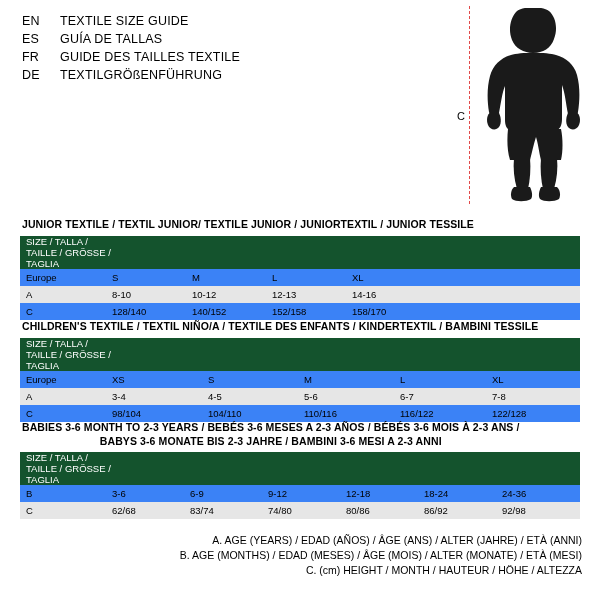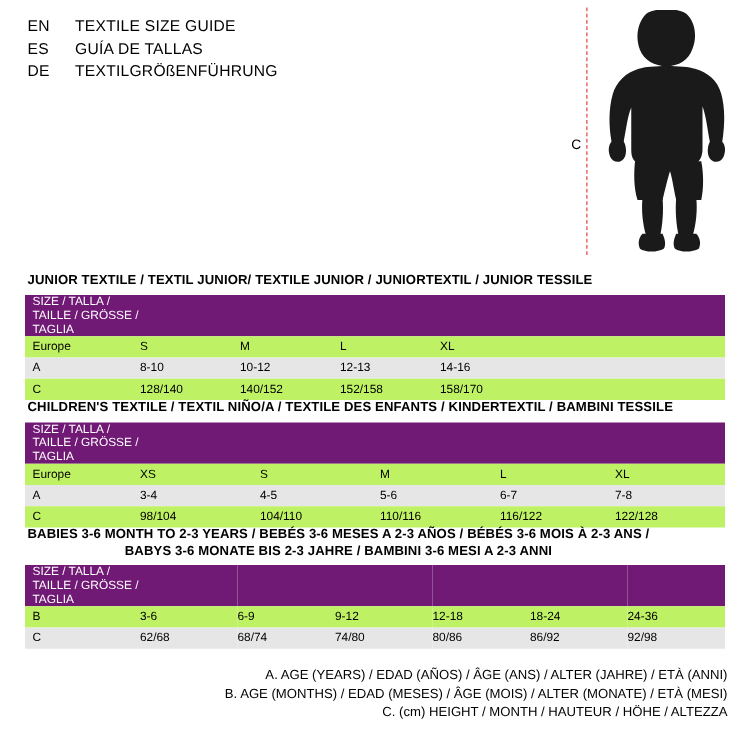--- a/index.html
+++ b/index.html
@@ -97,31 +97,31 @@
     width: 560px;
     border-collapse: collapse;
     font-size: 9.5px;
   }
   table.size-table td {
     padding: 0;
     height: 17px;
     vertical-align: middle;
   }
   .hdr-row td {
-    background: #701a75;
+    background: #14532d;
     color: #ffffff;
     font-size: 9.5px;
     height: 17px;
   }
   .hdr-row td.hdr-label {
     padding-left: 6px;
     font-size: 9.5px;
   }
   .data-row td {
-    background: #bef264;
+    background: #3b82f6;
   }
   .data-row.alt td {
     background: #e6e6e6;
   }
   .data-row td.rowlabel {
     padding-left: 6px;
   }
   .cell {
     padding-left: 2px;
   }
@@ -146,20 +146,24 @@
   <div class="lang-block">
     <div class="lang-row">
       <span class="lang-code">EN</span>
       <span class="lang-text">TEXTILE SIZE GUIDE</span>
     </div>
     <div class="lang-row">
       <span class="lang-code">ES</span>
       <span class="lang-text">GUÍA DE TALLAS</span>
     </div>
     <div class="lang-row">
+      <span class="lang-code">FR</span>
+      <span class="lang-text">GUIDE DES TAILLES TEXTILE</span>
+    </div>
+    <div class="lang-row">
       <span class="lang-code">DE</span>
       <span class="lang-text">TEXTILGRÖßENFÜHRUNG</span>
     </div>
   </div>
 
   <div class="figure-area">
     <div class="dashline"></div>
     <div class="c-label">C</div>
     <svg class="silhouette" viewBox="0 0 108 196">
       <g fill="#1a1a1a">
@@ -284,21 +288,21 @@
       <td class="cell">3-6</td>
       <td class="cell">6-9</td>
       <td class="cell">9-12</td>
       <td class="cell">12-18</td>
       <td class="cell">18-24</td>
       <td class="cell">24-36</td>
     </tr>
     <tr class="data-row alt">
       <td class="rowlabel">C</td>
       <td class="cell">62/68</td>
-      <td class="cell">68/74</td>
+      <td class="cell">83/74</td>
       <td class="cell">74/80</td>
       <td class="cell">80/86</td>
       <td class="cell">86/92</td>
       <td class="cell">92/98</td>
     </tr>
   </tbody>
     </table>
 
   <div class="legend" style="top:533px;text-align:right;">
     <div>A. AGE (YEARS) / EDAD (AÑOS) / ÂGE (ANS) / ALTER (JAHRE) / ETÀ (ANNI)</div>

